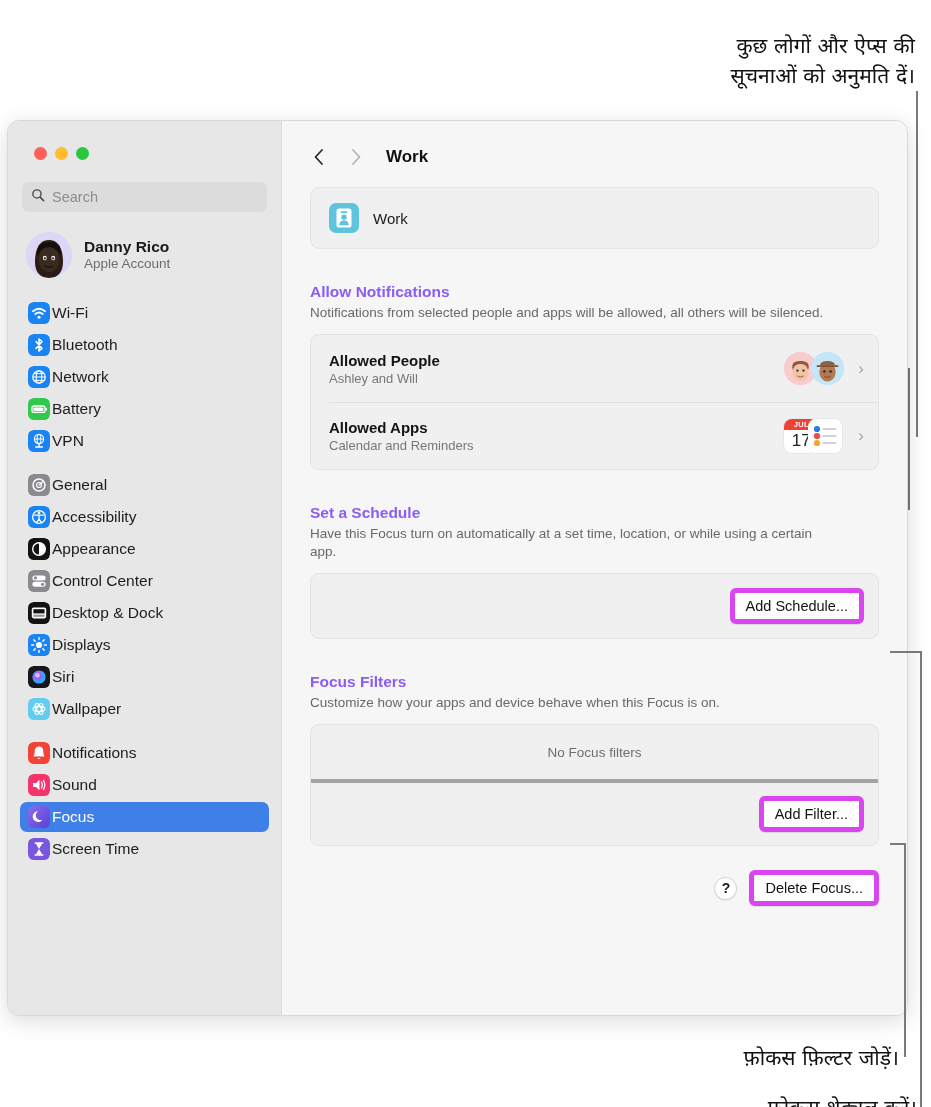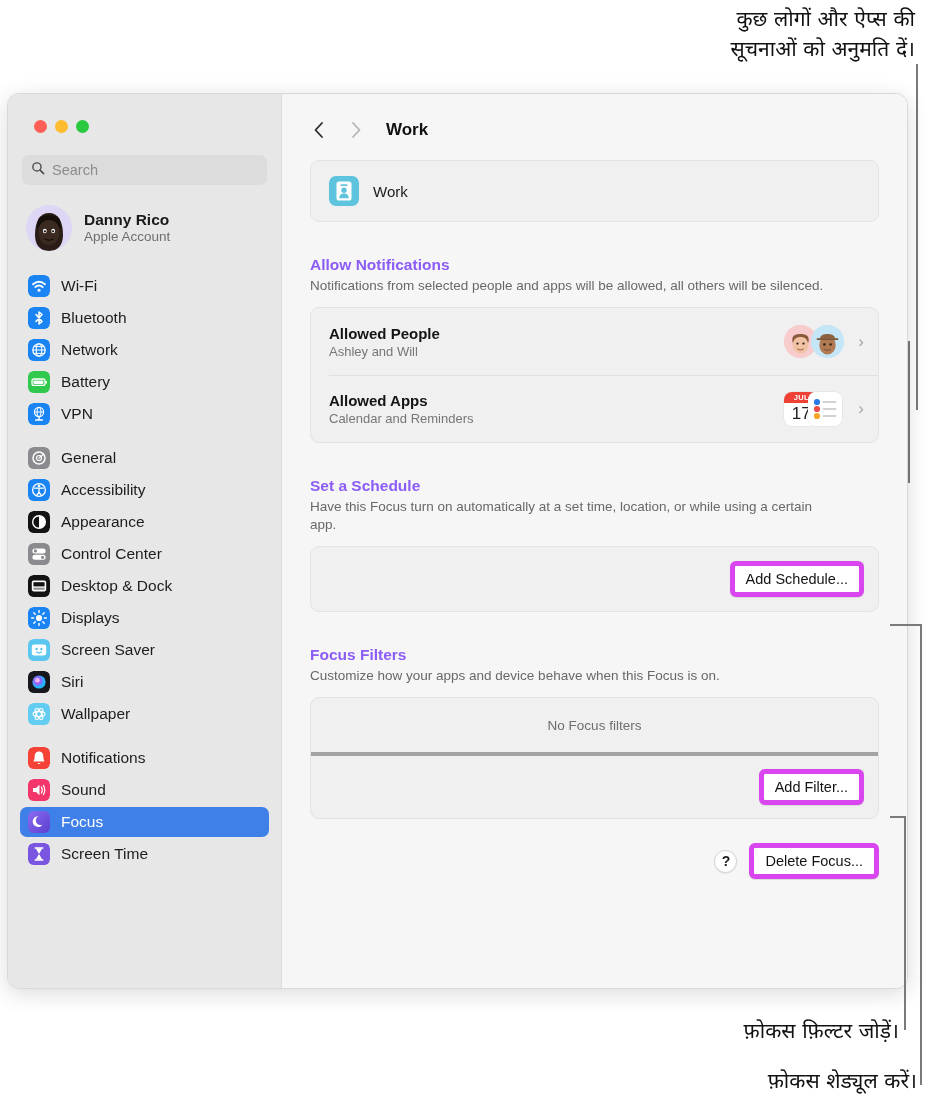--- a/index.html
+++ b/index.html
@@ -2,21 +2,21 @@
 <html><head>
 <meta charset="utf-8">
 <style>
   * { box-sizing: border-box; margin: 0; padding: 0; }
   html, body {
     width: 931px; height: 1107px;
     background: #ffffff;
     font-family: "Liberation Sans", "DejaVu Sans", sans-serif;
     overflow: hidden;
   }
-  #root { position: relative; width: 931px; height: 878px; }
+  #root { position: relative; width: 931px; height: 878px; margin-top: 27px; }
 
   
   .callout-text {
     position: absolute;
     font-family: "DejaVu Sans", "Liberation Sans", sans-serif;
     font-size: 21px;
     line-height: 30px;
     color: #111111;
     text-align: right;
     white-space: nowrap;
@@ -86,21 +86,21 @@
     position: relative; overflow: hidden;
     flex: 0 0 46px;
   }
   .acct-text { display: flex; flex-direction: column; line-height: 1.25; }
   .acct-name { font-size: 15.5px; font-weight: bold; color: #1a1a1a; }
   .acct-sub { font-size: 13.5px; color: #6e6e6e; }
 
   #nav { margin-top: 14px; overflow: hidden; }
   .nav-group { margin-bottom: 14px; }
   .nav-item {
-    display: flex; align-items: center; gap: 11px;
+    display: flex; align-items: center; gap: 2px;
     height: 30px; padding: 0 8px;
     border-radius: 7px;
     margin: 2px 2px;
     cursor: default;
   }
   .nav-item .label {
     font-size: 15.5px; color: #1d1d1d;
     white-space: nowrap;
   }
   .nav-item.selected { background: #3f7fe8; }
@@ -393,32 +393,20 @@
         <line x1="3.6" y1="11" x2="5.6" y2="11"></line>
                     <line x1="16.4" y1="11" x2="18.4" y2="11"></line>
         <line x1="5.8" y1="5.8" x2="7.2" y2="7.2"></line>
                     <line x1="14.8" y1="14.8" x2="16.2" y2="16.2"></line>
         <line x1="16.2" y1="5.8" x2="14.8" y2="7.2"></line>
                     <line x1="7.2" y1="14.8" x2="5.8" y2="16.2"></line>
                   </g>
                 </svg>
               </span>
               <span class="label">Displays</span>
-            </div>
-            <div class="nav-item">
-              <span class="nav-icon">
-                <svg width="22" height="22" viewBox="0 0 22 22">
-                  <rect width="22" height="22" rx="5.5" fill="#5bc6ef"></rect>
-        <rect x="3.8" y="5.4" width="14.4" height="11.2" rx="2.4" fill="white"></rect>
-        <circle cx="8.6" cy="10" r="1.2" fill="#5bc6ef"></circle>
-                  <circle cx="13.4" cy="10" r="1.2" fill="#5bc6ef"></circle>
-        <path d="M8.6 13 Q11 14.8 13.4 13" stroke="#5bc6ef" stroke-width="1.2" fill="none" stroke-linecap="round"></path>
-                </svg>
-              </span>
-              <span class="label">Screen Saver</span>
             </div>
             <div class="nav-item">
               <span class="nav-icon">
                 <svg width="22" height="22" viewBox="0 0 22 22">
         <defs>
                     <radialGradient id="sg" cx="40%" cy="40%">
                       <stop offset="0%" stop-color="#ff6fd8"></stop>
                       <stop offset="45%" stop-color="#9b5cff"></stop>
                       <stop offset="100%" stop-color="#1db8ff"></stop>
                     </radialGradient>

